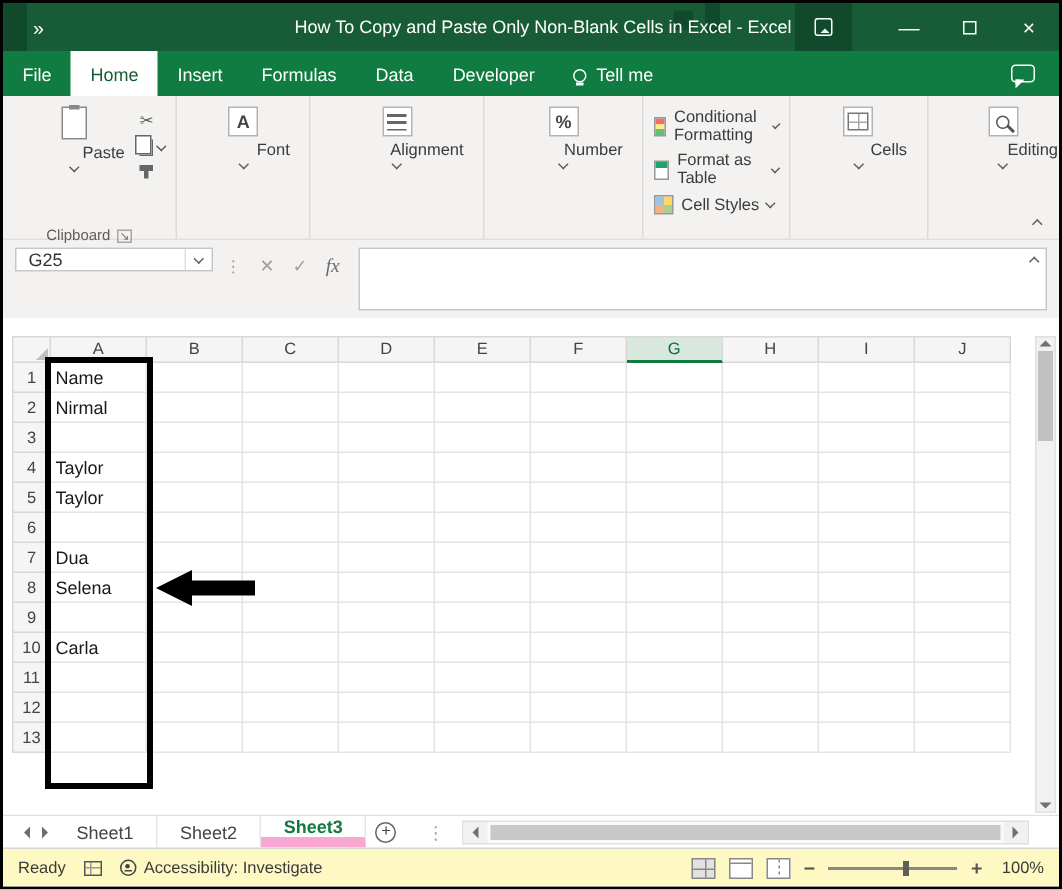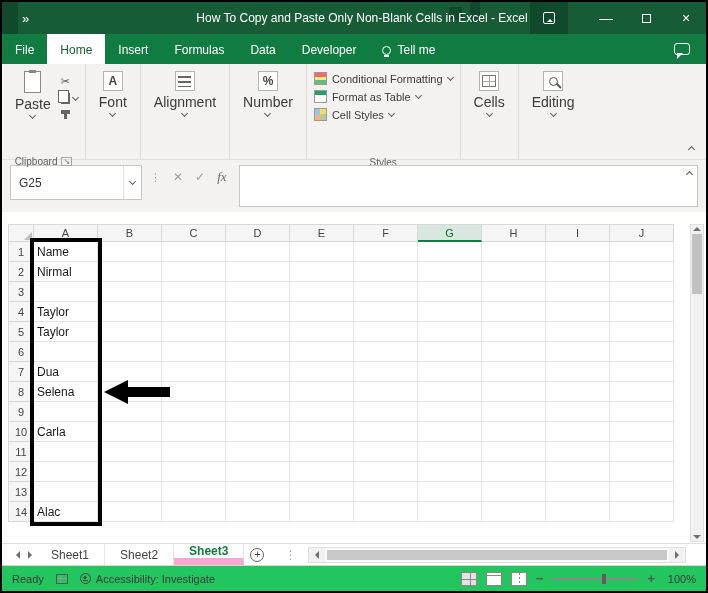--- a/index.html
+++ b/index.html
@@ -29,21 +29,21 @@
   .bulb-icon:after{content:"";position:absolute;left:1px;right:1px;bottom:-3px;height:2px;background:#fff;}
   .comment-icon{width:16px;height:12px;border:1px solid #fff;border-radius:3px;margin-left:auto;margin-right:16px;align-self:center;position:relative;}
   .comment-icon:after{content:"";position:absolute;left:2px;bottom:-5px;width:0;height:0;border:3px solid transparent;border-top-color:#fff;border-left-color:#fff;}
 
   
   .ribbon{height:96px;flex:0 0 96px;background:#F3F2F1;display:flex;position:relative;border-bottom:1px solid #E1DFDD;}
   .rgroup{display:flex;flex-direction:column;align-items:center;padding:5px 7px 2px;position:relative;gap:36px;}
   .rgroup+.rgroup{border-left:1px solid #DDDBD9;}
   .glabel{margin-top:auto;font-size:10px;color:#605E5C;display:flex;align-items:center;gap:4px;padding-bottom:2px;}
   .bigbtn{display:flex;flex-direction:column;align-items:center;gap:3px;font-size:11px;color:#3B3B3B;padding:2px 6px;}
-  .blabel{font-size:14px;}
+  .blabel{font-size:11px;margin-left:40px;}
   .chev{width:5px;height:5px;border-right:1px solid #605E5C;border-bottom:1px solid #605E5C;display:inline-block;}
   .chev.down{transform:rotate(45deg);margin-top:-2px;}
   .chev.up{transform:rotate(-135deg);}
   .clip-top{display:flex;align-items:flex-start;gap:4px;}
   .clipboard-icon{width:17px;height:22px;border:1px solid #8A8886;background:#fff;position:relative;display:block;}
   .clipboard-icon:before{content:"";position:absolute;top:-2px;left:4px;width:7px;height:3px;background:#8A8886;}
   .clip-icons{display:flex;flex-direction:column;gap:4px;padding-top:2px;}
   .ci-row{display:flex;align-items:center;gap:3px;}
   .cut-icon:before{content:"✂";font-size:11px;color:#555;}
   .copy-icon{width:9px;height:11px;border:1px solid #666;background:#fff;position:relative;display:inline-block;}
@@ -62,21 +62,21 @@
   .styles-rows{display:flex;flex-direction:column;gap:5px;align-items:flex-start;padding-top:3px;}
   .srow{display:flex;align-items:center;gap:5px;font-size:11px;color:#3B3B3B;}
   .sicon{width:13px;height:13px;border:1px solid #999;display:inline-block;}
   .cf-i{background:linear-gradient(180deg,#F8696B 0 33%,#FFEB84 33% 66%,#63BE7B 66%);}
   .ft-i{background:linear-gradient(#21A366 0 4px,#fff 4px);}
   .cs-i{background:conic-gradient(#FFD966 0 25%,#A9D08E 25% 50%,#F4B183 50% 75%,#9DC3E6 75%);}
   .collapse-ribbon{position:absolute;right:12px;bottom:7px;}
 
   
   .fbar{height:52px;flex:0 0 52px;background:#F3F2F1;display:flex;align-items:flex-start;padding:5px 8px 0 8px;gap:8px;}
-  .namebox{width:132px;height:35px;background:#fff;border:1px solid #C8C6C4;display:flex;align-items:center;font-size:12px;color:#333;padding-left:8px;}
+  .namebox{width:132px;height:16px;background:#fff;border:1px solid #C8C6C4;display:flex;align-items:center;font-size:12px;color:#333;padding-left:8px;}
   .nb-arrow{margin-left:auto;border-left:1px solid #E0E0E0;height:100%;width:18px;display:flex;align-items:center;justify-content:center;}
   .vdots{color:#A19F9D;font-size:11px;align-self:center;margin-top:-22px;}
   .vdots:before{content:"⋮";}
   .fx-btns{display:flex;align-items:center;height:24px;gap:12px;color:#A19F9D;font-size:12px;padding:0 4px;}
   .fx{font-style:italic;font-family:"Liberation Serif",serif;font-size:13px;color:#6b6b6b;}
   .finput{flex:1;height:42px;background:#fff;border:1px solid #C8C6C4;position:relative;font-size:12px;padding:3px 16px 3px 6px;}
   .fchev{position:absolute;right:5px;top:6px;}
 
   
   .grid-zone{flex:1;background:#fff;position:relative;overflow:hidden;}
@@ -108,21 +108,21 @@
   .stab.active{color:#107C41;font-weight:bold;border-bottom:7px solid #f9a8d4;}
   .addbtn{width:26px;display:flex;align-items:center;justify-content:center;}
   .plus-circle{width:14px;height:14px;border:1px solid #666;border-radius:50%;display:flex;align-items:center;justify-content:center;font-size:11px;color:#444;line-height:1;}
   .dots{display:flex;align-items:center;color:#A19F9D;padding:0 6px;margin-left:8px;}
   .dots:before{content:"⋮";}
   .hscroll{flex:1;display:flex;align-items:center;height:16px;align-self:center;margin:0 20px 0 6px;background:#FAFAFA;border:1px solid #E0E0E0;}
   .hs-arrow{width:16px;height:100%;display:flex;align-items:center;justify-content:center;background:#F1F1F1;}
   .hs-thumb{flex:1;height:10px;background:#C8C8C8;margin:0 2px;}
 
   
-  .statusbar{height:26px;flex:0 0 26px;background:#22c55e;border-top:1px solid #D8D8D8;display:flex;align-items:center;font-size:11px;color:#3B3B3B;padding:0 10px;gap:12px;}
+  .statusbar{height:26px;flex:0 0 26px;background:#fef9c3;border-top:1px solid #D8D8D8;display:flex;align-items:center;font-size:11px;color:#3B3B3B;padding:0 10px;gap:12px;}
   .macro-icon{width:12px;height:10px;border:1px solid #555;background-image:linear-gradient(#999,#999),linear-gradient(#999,#999);background-size:1px 100%,100% 1px;background-position:40% 0,0 50%;background-repeat:no-repeat;display:inline-block;}
   .acc{display:flex;align-items:center;}
   .acc-icon{width:11px;height:11px;border:1px solid #444;border-radius:50%;position:relative;display:inline-block;margin-right:5px;}
   .acc-icon:before{content:"";position:absolute;top:2px;left:50%;transform:translateX(-50%);width:3px;height:3px;border-radius:50%;background:#444;}
   .acc-icon:after{content:"";position:absolute;top:6px;left:2px;right:2px;height:1px;background:#444;}
   .sb-right{margin-left:auto;display:flex;align-items:center;gap:9px;}
   .view-icon{width:16px;height:14px;border:1px solid #8A8886;background-color:#fff;display:inline-block;}
   .view-icon.normal{background-image:linear-gradient(#8A8886,#8A8886),linear-gradient(#8A8886,#8A8886);background-size:1px 100%,100% 1px;background-position:60% 0,0 60%;background-repeat:no-repeat;}
   .view-icon.layout{background-image:linear-gradient(#8A8886,#8A8886);background-size:100% 1px;background-position:0 25%;background-repeat:no-repeat;}
   .view-icon.break{background-image:linear-gradient(#8A8886 50%,transparent 50%);background-size:1px 4px;background-position:55% 0;background-repeat:repeat-y;}
@@ -465,33 +465,20 @@
             <div class="cell"></div>
             <div class="cell"></div>
             <div class="cell"></div>
             <div class="cell"></div>
             <div class="cell"></div>
             <div class="cell"></div>
             <div class="cell"></div>
             <div class="cell"></div>
             <div class="cell"></div>
           </div>
-          <div class="grid-row">
-            <div class="row-h">14</div>
-            <div class="cell">Alac</div>
-            <div class="cell"></div>
-            <div class="cell"></div>
-            <div class="cell"></div>
-            <div class="cell"></div>
-            <div class="cell"></div>
-            <div class="cell"></div>
-            <div class="cell"></div>
-            <div class="cell"></div>
-            <div class="cell"></div>
-          </div>
         </div>
       <div class="ann-rect"></div>
       <svg class="ann-arrow" width="68" height="26" viewBox="0 0 68 26">
           <polygon points="0,13 24,1 24,8 66,8 66,18 24,18 24,25" fill="#000"></polygon>
         </svg>
     </div>
     <div class="vscroll">
       <span class="tri up"></span>
       <span class="vthumb"></span>
       <span class="tri down"></span>

